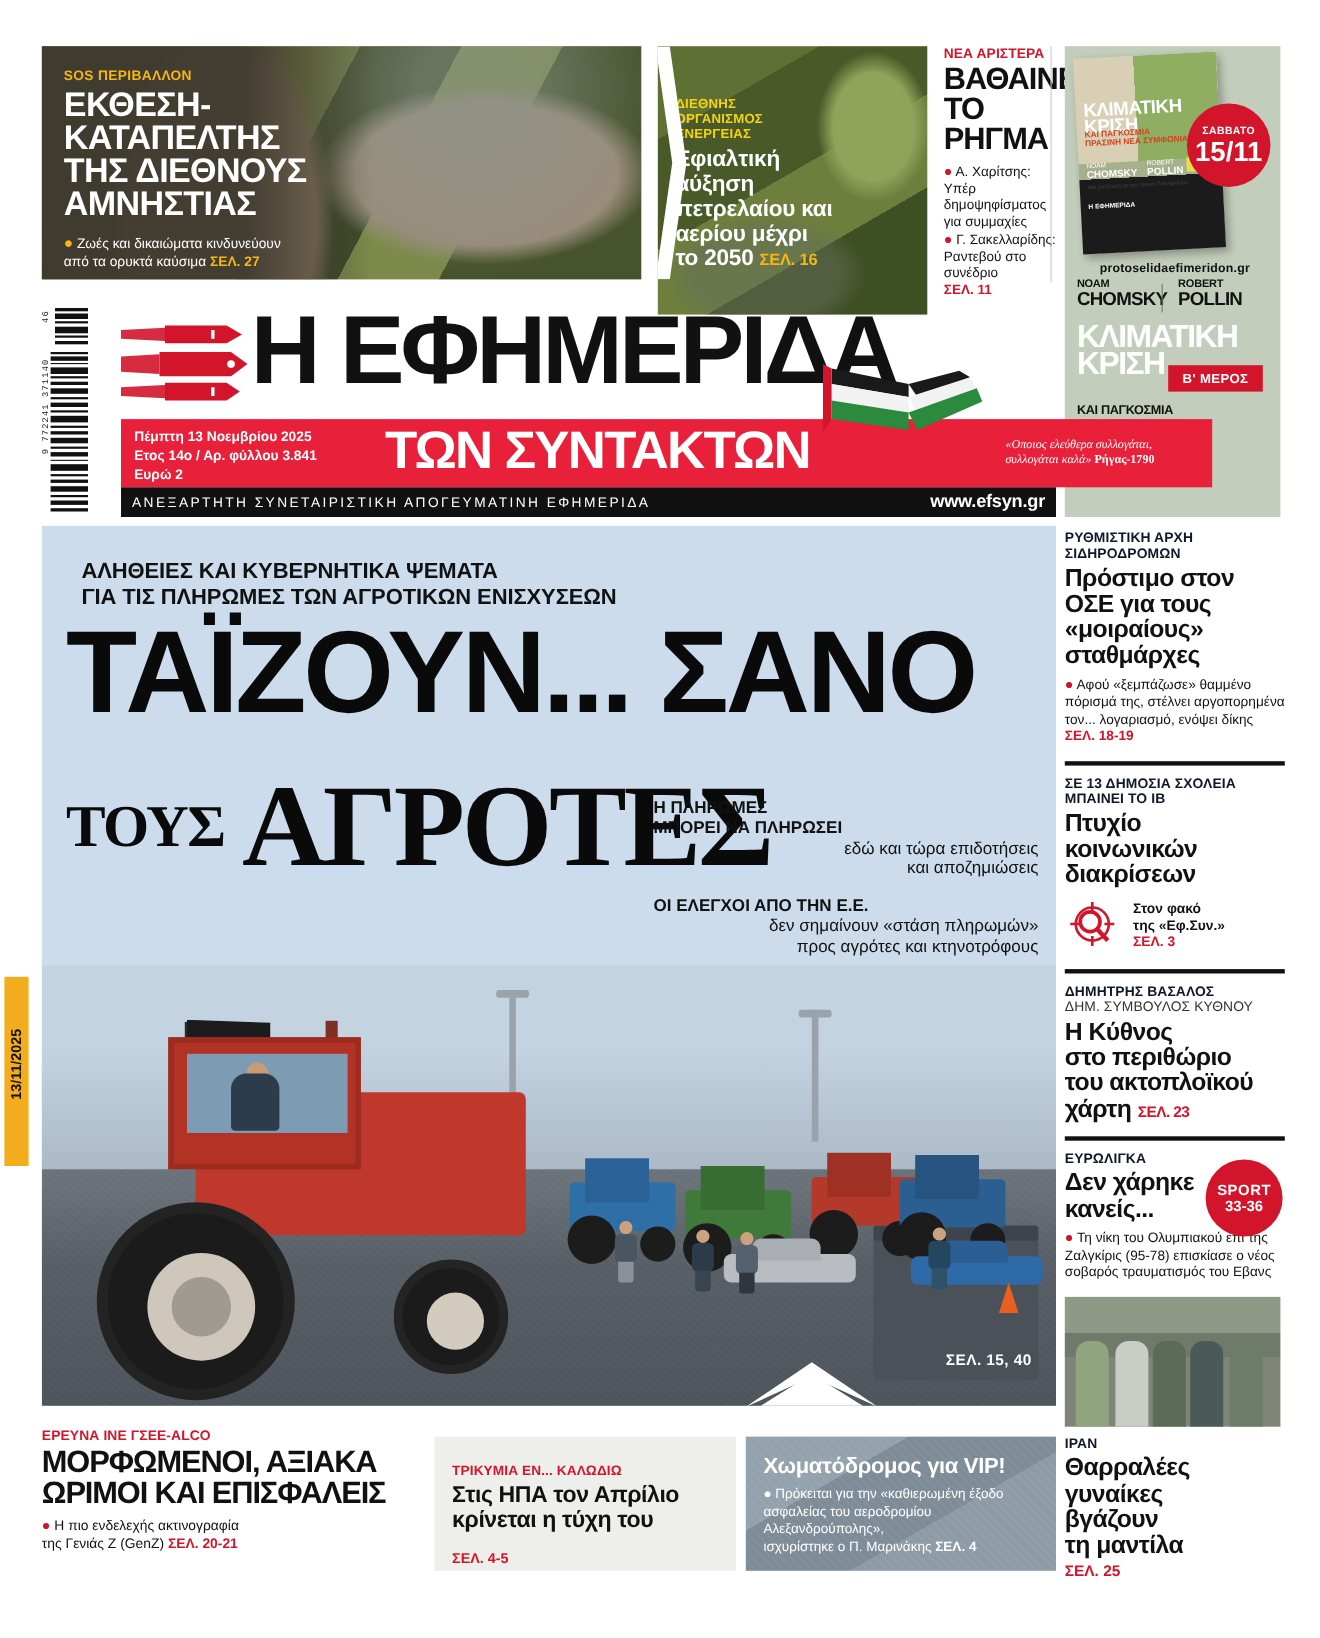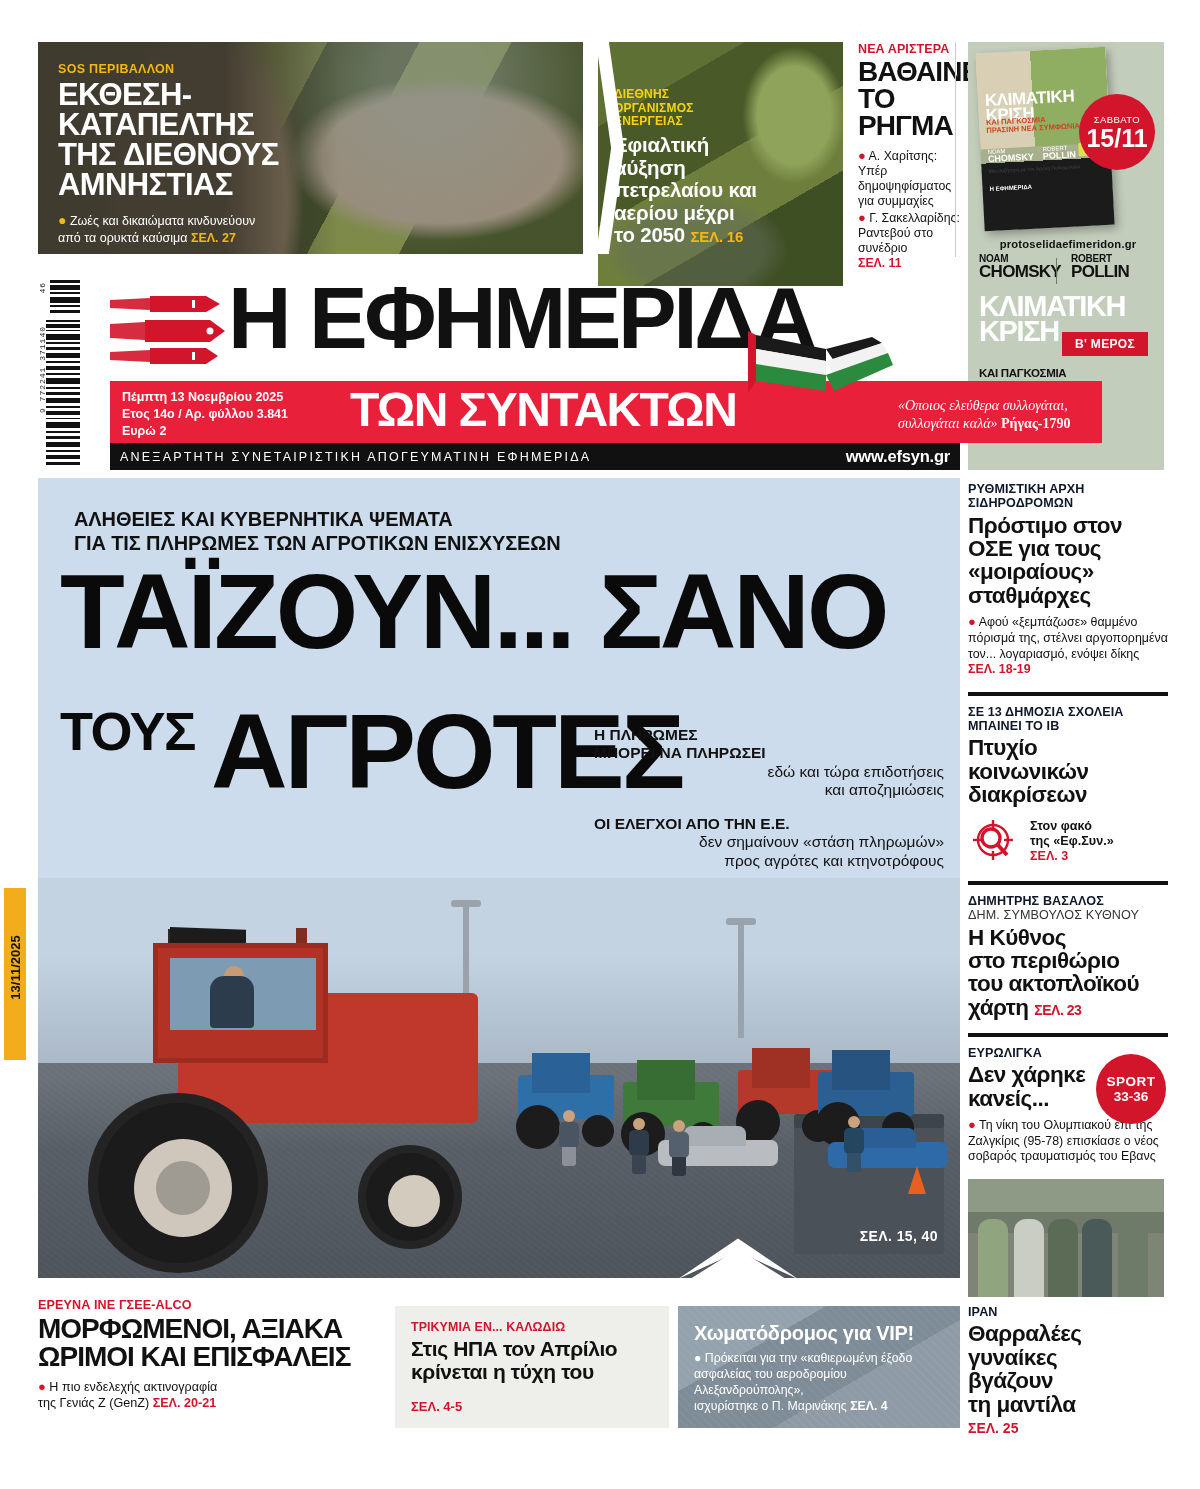--- a/index.html
+++ b/index.html
@@ -96,21 +96,21 @@
   .promo-book .bk-auth2 span { display:block; font-size:6px; font-weight:normal; }
   .promo-book .bk-badge { position:absolute; left:98px; top:95px; width:28px; height:13px; background:#e3e04e; }
   .promo-book .bk-note { position:absolute; left:7px; top:115px; font-size:5px; color:#444; }
   .promo-book .bk-foot { position:absolute; left:7px; top:133px; font-size:6px; color:#fff; font-weight:bold; }
 
   .promo-date {
     position:absolute; right:9px; top:52px; width:76px; height:76px; border-radius:50%;
     background:#d3152b; color:#fff; text-align:center; z-index:5;
     display:flex; flex-direction:column; align-items:center; justify-content:center;
   }
-  .promo-date .d1 { font-size:9.5px; font-weight:normal; letter-spacing:.4px; }
+  .promo-date .d1 { font-size:9.5px; font-weight:bold; letter-spacing:.4px; }
   .promo-date .d2 { font-size:25px; font-weight:bold; line-height:1; margin-top:1px; }
 
   .promo-wm {
     position:absolute; left:12px; top:196px; width:176px; text-align:center;
     font-size:11.2px; font-weight:bold; color:#111; letter-spacing:.2px; z-index:6;
   }
   .promo-authors { position:absolute; left:11px; top:212px; width:180px; display:flex; gap:10px; }
   .promo-authors .a { }
   .promo-authors .fn { font-size:10px; font-weight:bold; color:#111; letter-spacing:-.2px; line-height:1; }
   .promo-authors .ln { font-size:17px; font-weight:bold; color:#111; line-height:.95; letter-spacing:-.7px; }
@@ -142,21 +142,21 @@
   .mast-redbar {
     position:absolute; left:72px; top:105px; width:992px; height:62px; background:#e8203a;
   }
   .mast-dateblk { position:absolute; left:12px; top:8px; color:#fff; font-size:12.5px; line-height:1.34; font-weight:600; }
   .mast-dateblk .b { font-weight:bold; }
   .mast-sub {
     position:absolute; left:240px; top:3px; color:#fff; font-size:48px; font-weight:bold;
     letter-spacing:-1.6px; line-height:1.1;
   }
   .mast-quote {
-    position:absolute; right:26px; top:16px; width:178px; color:#fff; font-size:14px;
+    position:absolute; right:10px; top:16px; width:178px; color:#fff; font-size:11px;
     font-family:"Liberation Serif", serif; font-style:italic; line-height:1.3; text-align:left;
   }
   .mast-quote b { font-style:normal; }
   .mast-blackbar {
     position:absolute; left:72px; top:167px; width:850px; height:27px; background:#111;
     display:flex; align-items:center; justify-content:space-between; padding:0 10px;
   }
   .mast-tag { color:#fff; font-size:12.5px; letter-spacing:2.2px; }
   .mast-url { color:#fff; font-size:16.5px; font-weight:bold; letter-spacing:-.2px; }
   .flag { position:absolute; left:710px; top:55px; width:145px; height:80px; z-index:9; }
@@ -165,21 +165,21 @@
   .main {
     position:absolute; left:38px; top:478px; width:922px; height:800px;
     background:linear-gradient(180deg,#ccdcec 0 45%, #cfdcea 100%);
     overflow:hidden;
   }
   .main-kicker { position:absolute; left:36px; top:30px; color:#111; font-size:20px; font-weight:bold; line-height:1.18; letter-spacing:-.1px; }
   .main-h1 {
     position:absolute; left:22px; top:86px; color:#0a0a0a; font-size:106px; font-weight:bold;
     line-height:.9; letter-spacing:-3px; white-space:nowrap;
   }
-  .main-h2row { position:absolute; left:22px; top:230px; display:flex; align-items:flex-start; gap:16px; }
+  .main-h2row { position:absolute; left:22px; top:230px; display:flex; align-items:center; gap:16px;font-family:Liberation Serif, serif; }
   .main-h2a { color:#0a0a0a; font-size:54px; font-weight:bold; letter-spacing:-1.5px; line-height:.88; }
   .main-h2b { color:#0a0a0a; font-size:106px; font-weight:bold; letter-spacing:-3px; line-height:.82; }
   .main-bullets { position:absolute; left:556px; top:248px; width:350px; }
   .mb { margin-bottom:15px; }
   .mb .t { font-size:15.5px; font-weight:bold; color:#111; line-height:1.18; }
   .mb .t .n { font-weight:normal; }
   .mb .d { font-size:15.5px; color:#111; line-height:1.2;text-align:right; }
 
   .main-photo {
     position:absolute; left:0; top:400px; width:922px; height:400px; overflow:hidden;
@@ -263,21 +263,21 @@
   }
   .side-photo .p { position:absolute; bottom:0; width:30px; height:78px; border-radius:12px 12px 0 0; }
 
   
   .bot { position:absolute; left:38px; top:1298px; width:922px; height:160px; }
   .bot-a { position:absolute; left:0; top:0; width:320px; }
   .ba-kick { color:#d3152b; font-size:12.6px; font-weight:bold; letter-spacing:.1px; }
   .ba-h { color:#111; font-size:28px; font-weight:bold; line-height:1.0; letter-spacing:-1px; margin-top:3px; }
   .ba-b { color:#111; font-size:12.6px; line-height:1.26; margin-top:8px; }
 
-  .bot-b { position:absolute; left:357px; top:8px; width:274px; height:122px; background:#eeeeea; padding:14px 16px; }
+  .bot-b { position:absolute; left:357px; top:8px; width:274px; height:122px; background:#eeeeea; padding:24px 16px; }
   .bb-kick { color:#d3152b; font-size:12.4px; font-weight:bold; letter-spacing:.1px; }
   .bb-h { color:#111; font-size:21px; font-weight:bold; line-height:1.08; margin-top:4px; letter-spacing:-.4px; }
   .bb-sel { color:#d3152b; font-size:13px; font-weight:bold; margin-top:16px; }
 
   .bot-c {
     position:absolute; left:640px; top:8px; width:282px; height:122px; overflow:hidden;
     background:linear-gradient(150deg,#93a2ad 0 30%, #7e8c98 30% 62%, #8e9ba6 62% 100%);
   }
   .bot-c::after{content:"";position:absolute;inset:0;opacity:.3;
     background:repeating-linear-gradient(45deg, rgba(255,255,255,.12) 0 2px, rgba(0,0,0,0) 2px 6px);}

